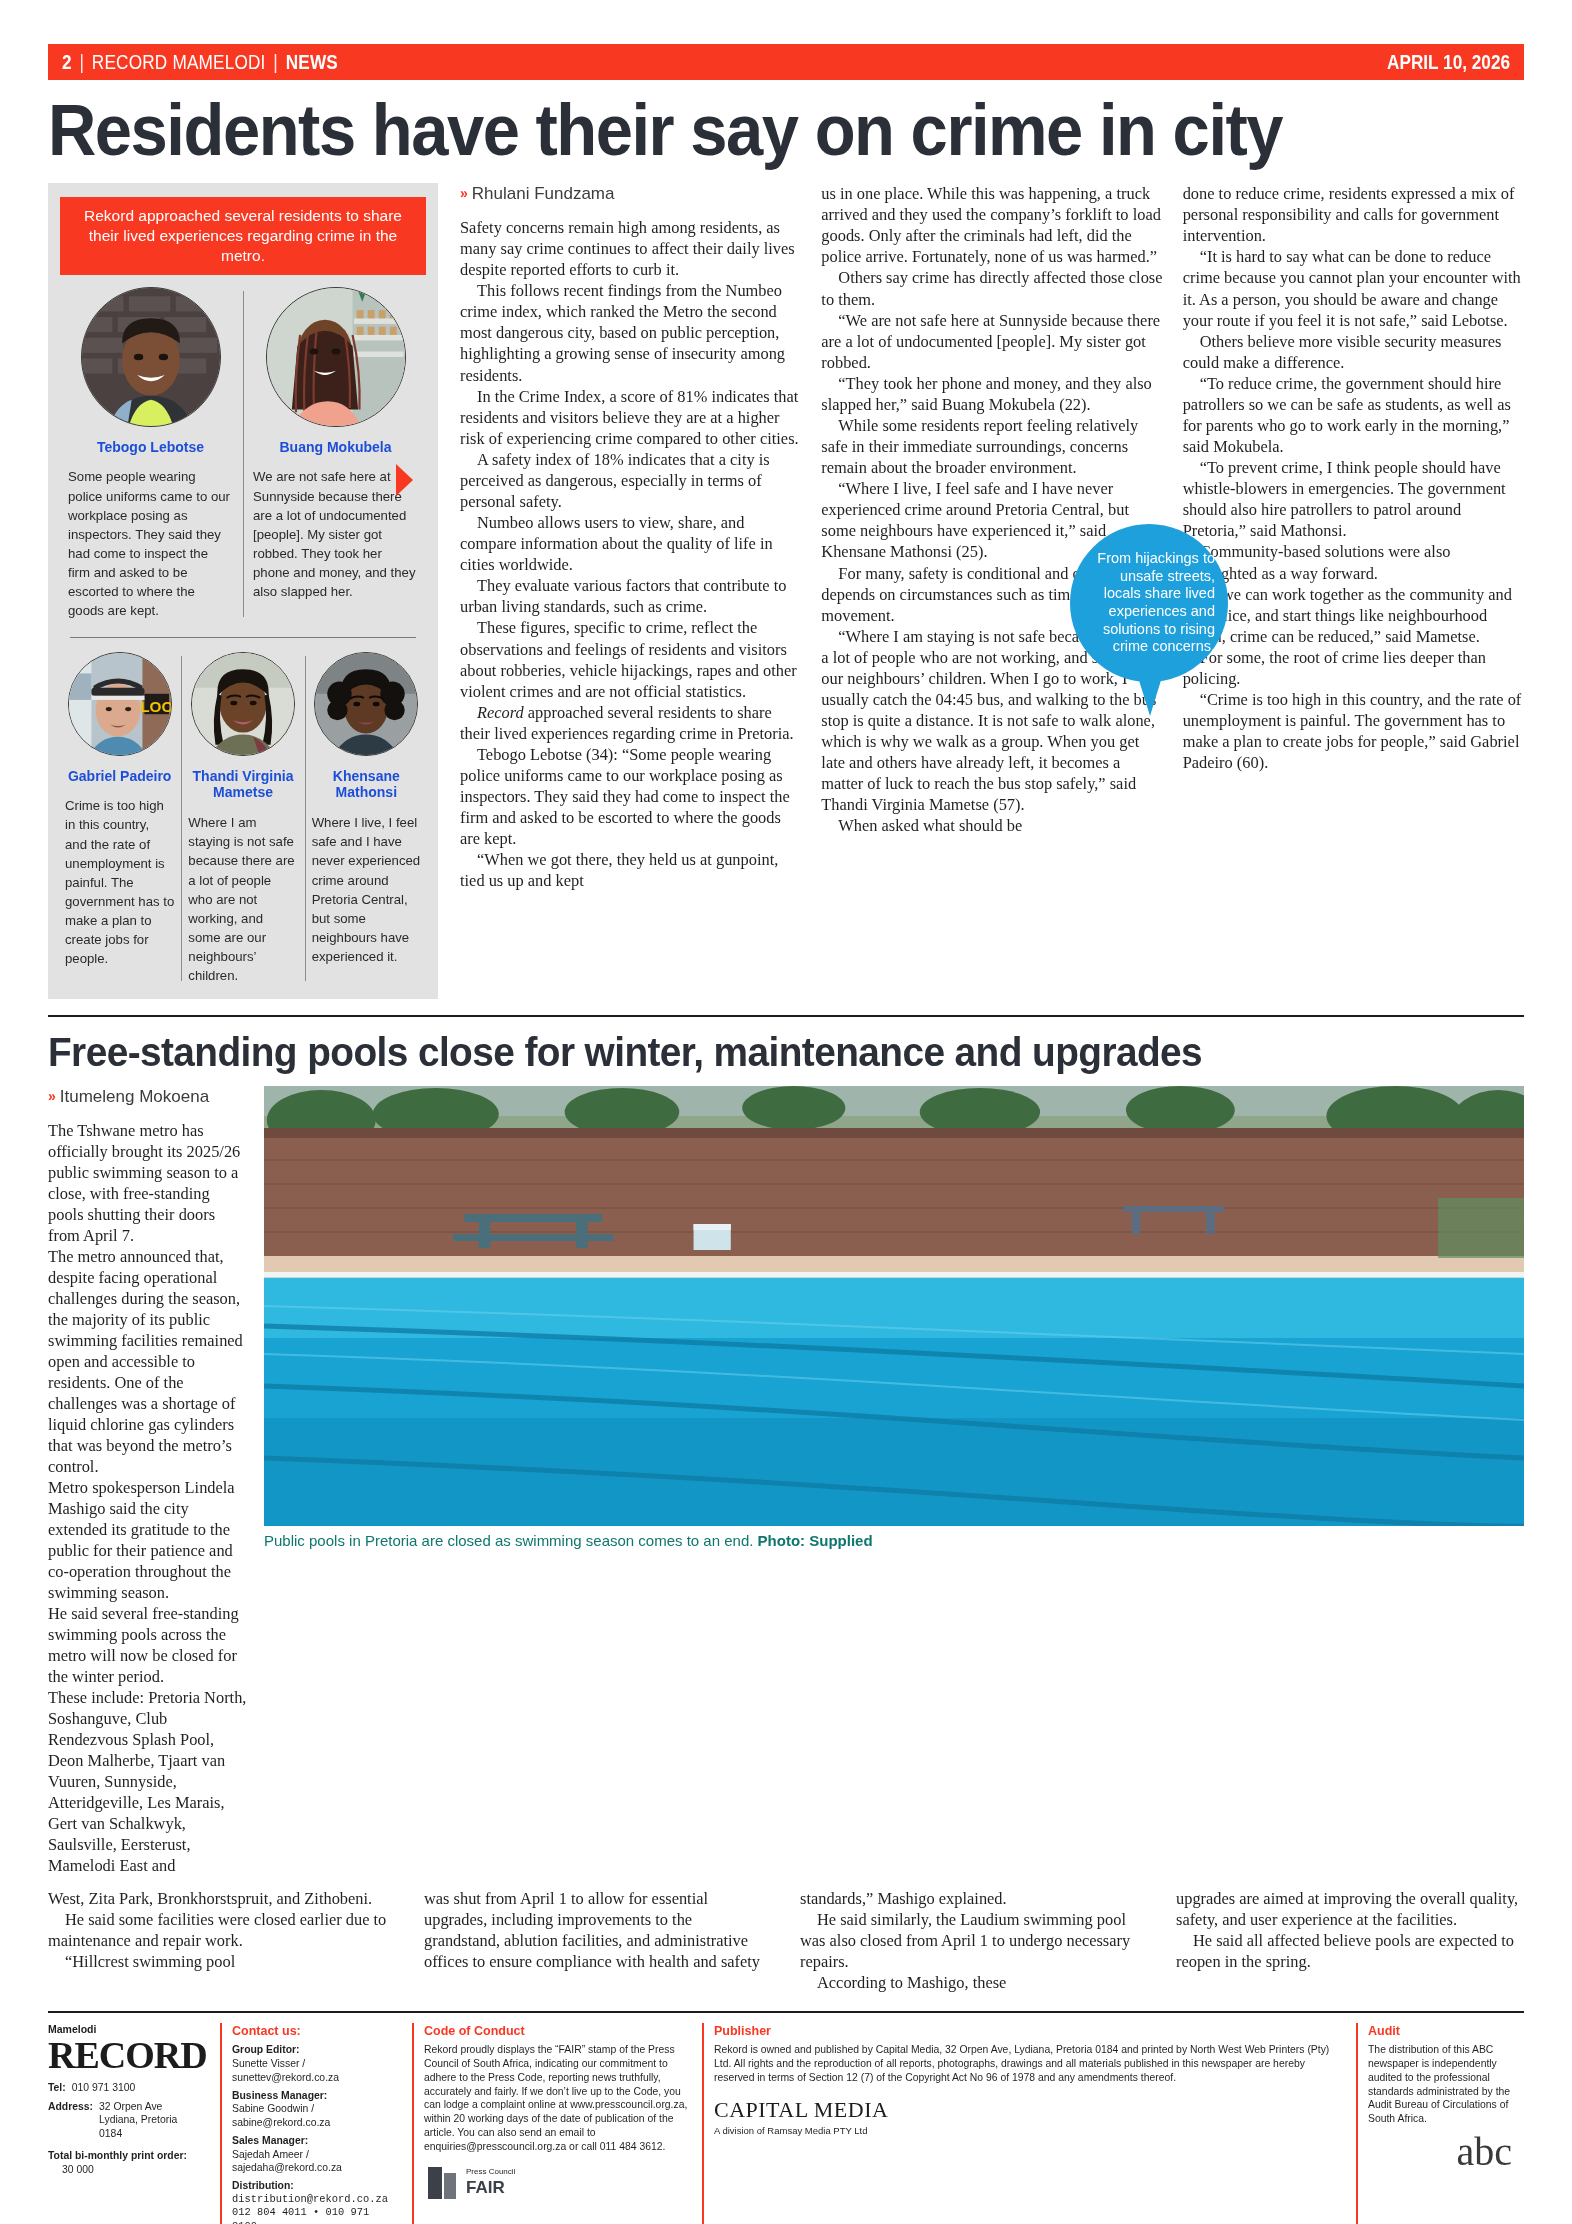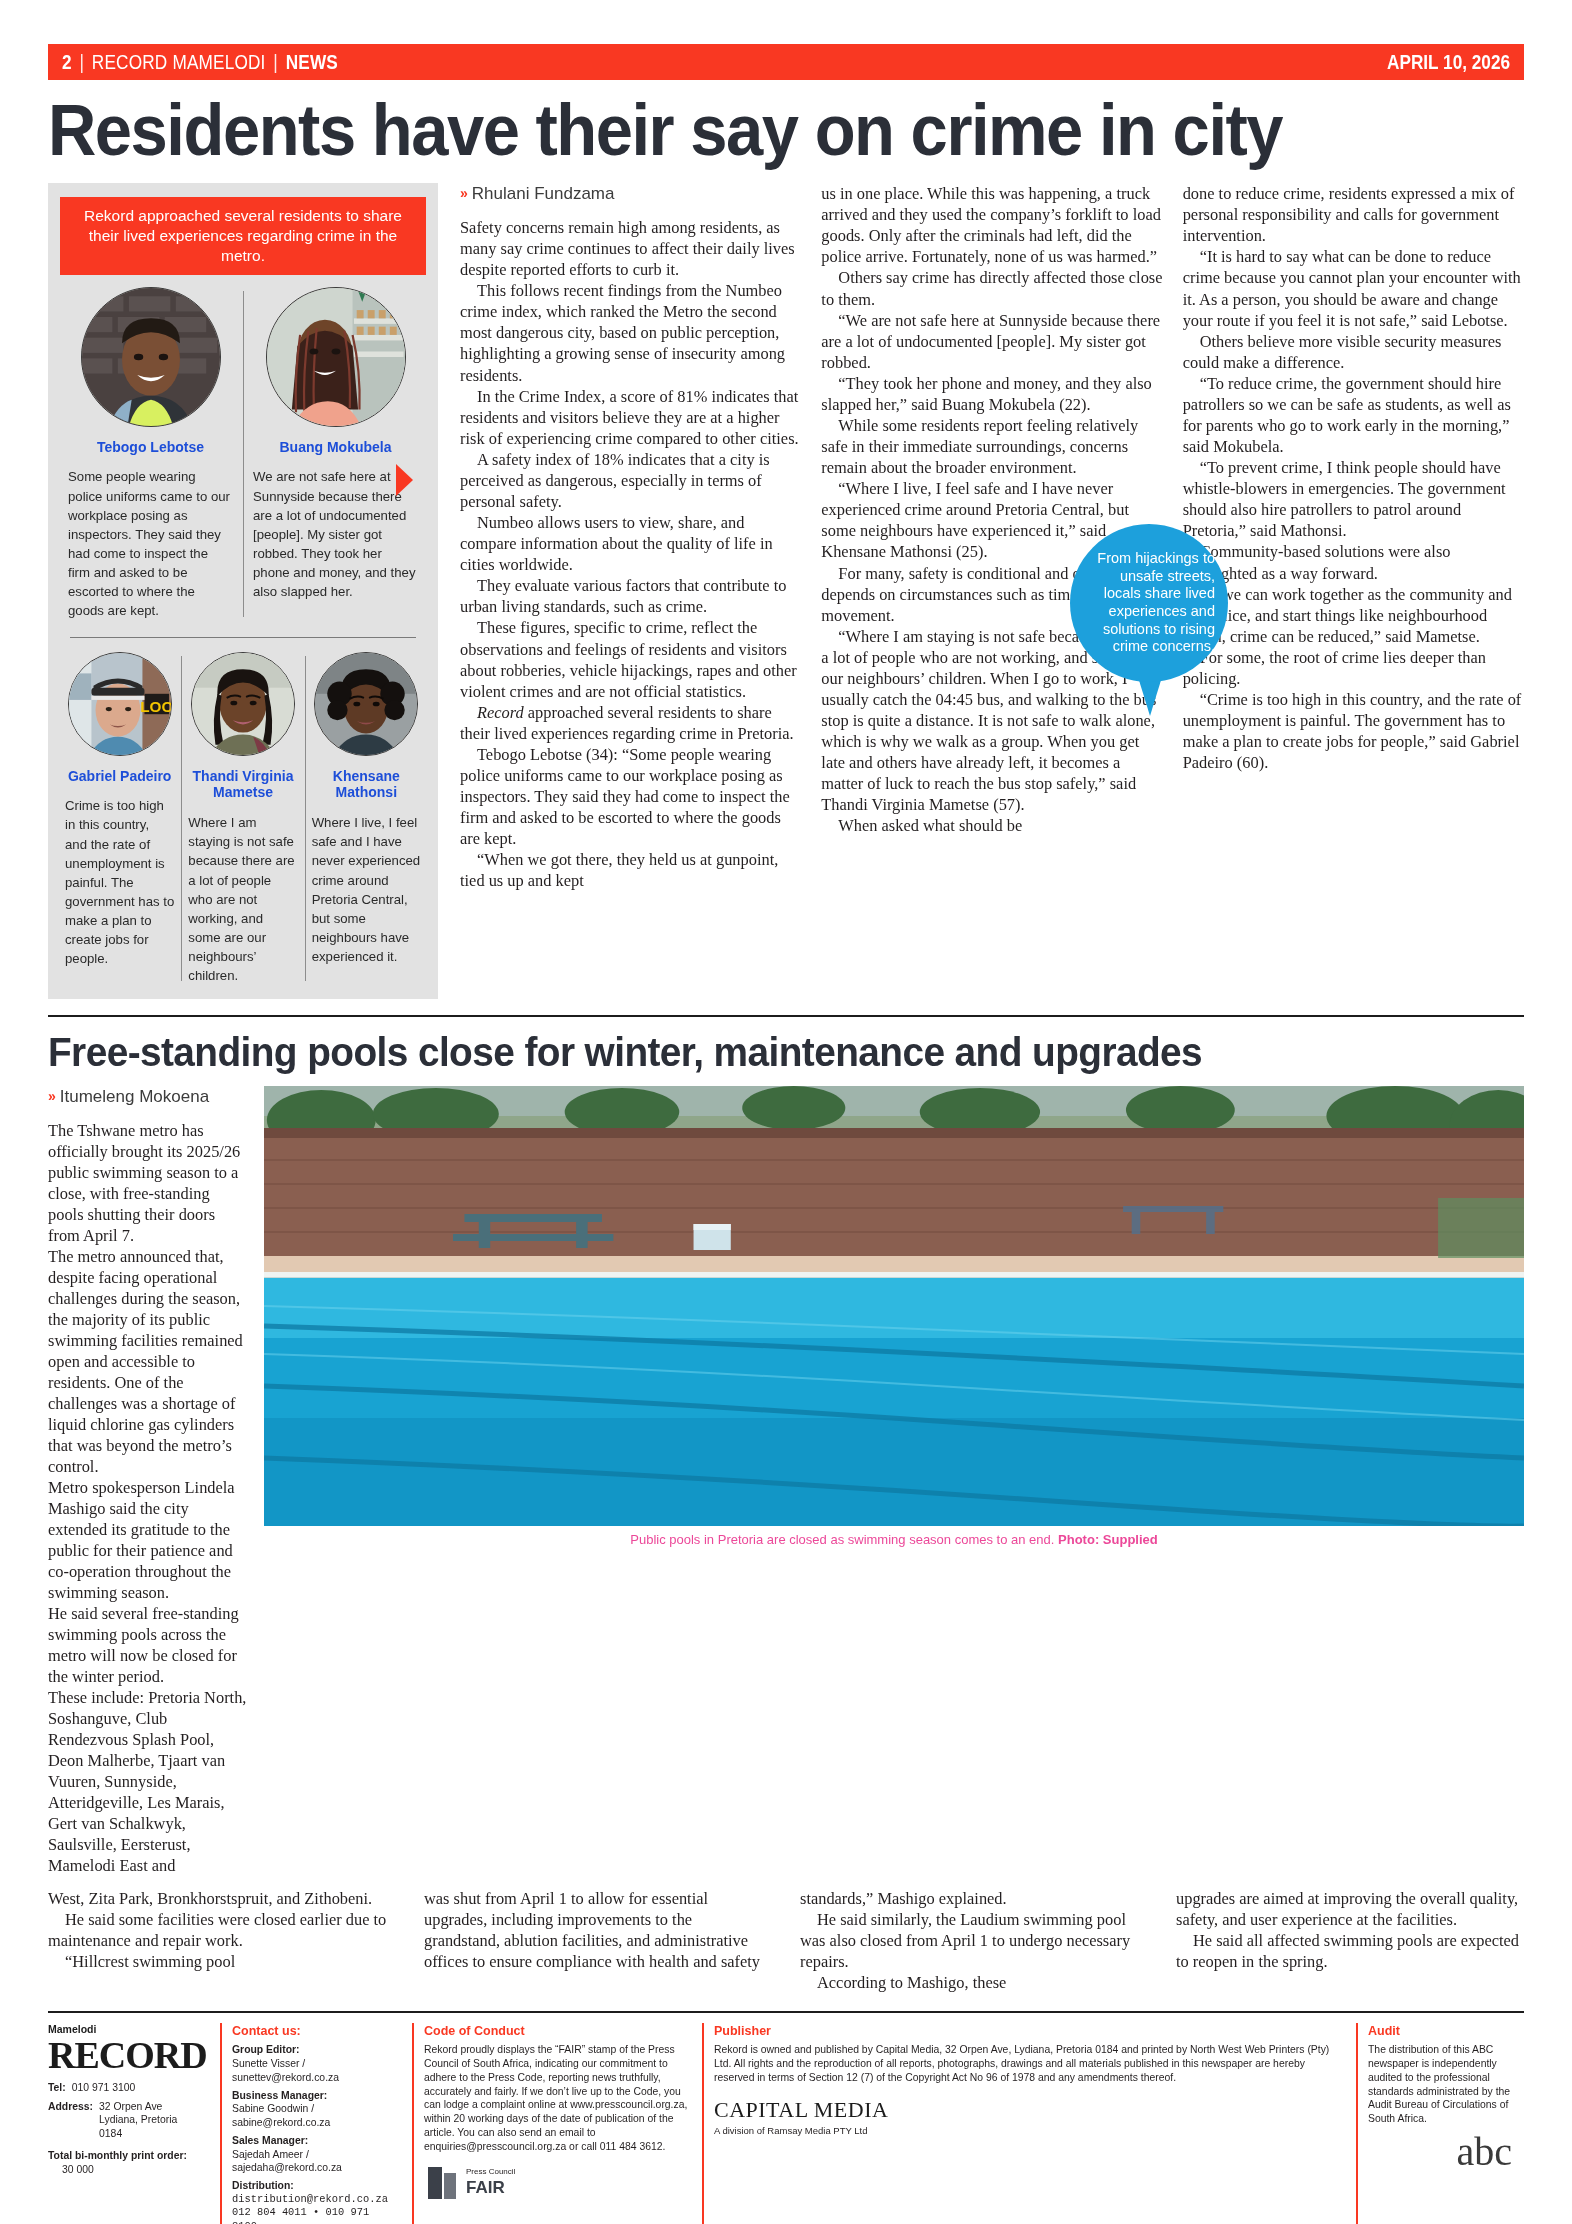--- a/index.html
+++ b/index.html
@@ -141,21 +141,21 @@
   .story2 { display:flex; gap:16px; margin-top:12px; }
   .s2-left { width:200px; flex:0 0 200px; font-size:16.4px; line-height:1.28; }
   .s2-right { flex:1; }
 
   .photo {
     width:100%; height:440px; position:relative; overflow:hidden;
     background:linear-gradient(#8fbcd8,#6fa8c9);
   }
   .photo-caption {
     font-family:"Liberation Sans", sans-serif;
-    font-size:13px; margin-top:6px; color:#ec4899;text-align:center;
+    font-size:15px; margin-top:6px; color:#0f766e;
   }
   .photo-caption b { font-weight:bold; }
 
   .s2-cols { display:flex; gap:28px; margin-top:12px; }
   .s2-cols .col { font-size:16.4px; }
 
   
   .footer {
     margin-top:18px;
     border-top:2px solid #1c1c1c;
@@ -515,21 +515,21 @@
     <div class="col" id="s2c1">
         <p class="noind">was shut from April 1 to allow for essential upgrades, including improvements to the grandstand, ablution facilities, and administrative offices to ensure compliance with health and safety</p>
       </div>
     <div class="col" id="s2c2">
         <p class="noind">standards,” Mashigo explained.</p>
         <p>He said similarly, the Laudium swimming pool was also closed from April 1 to undergo necessary repairs.</p>
         <p>According to Mashigo, these</p>
       </div>
     <div class="col" id="s2c3">
         <p class="noind">upgrades are aimed at improving the overall quality, safety, and user experience at the facilities.</p>
-        <p>He said all affected swimming pools are expected to reopen in the spring.</p>
+        <p>He said all affected believe pools are expected to reopen in the spring.</p>
       </div>
   </div>
 
   <div class="footer">
 
     <div class="fcol f1">
       <div class="flogo-sm">Mamelodi</div>
       <div class="flogo">RECORD</div>
       <div class="frow">
         <span class="lab">Tel:</span>

